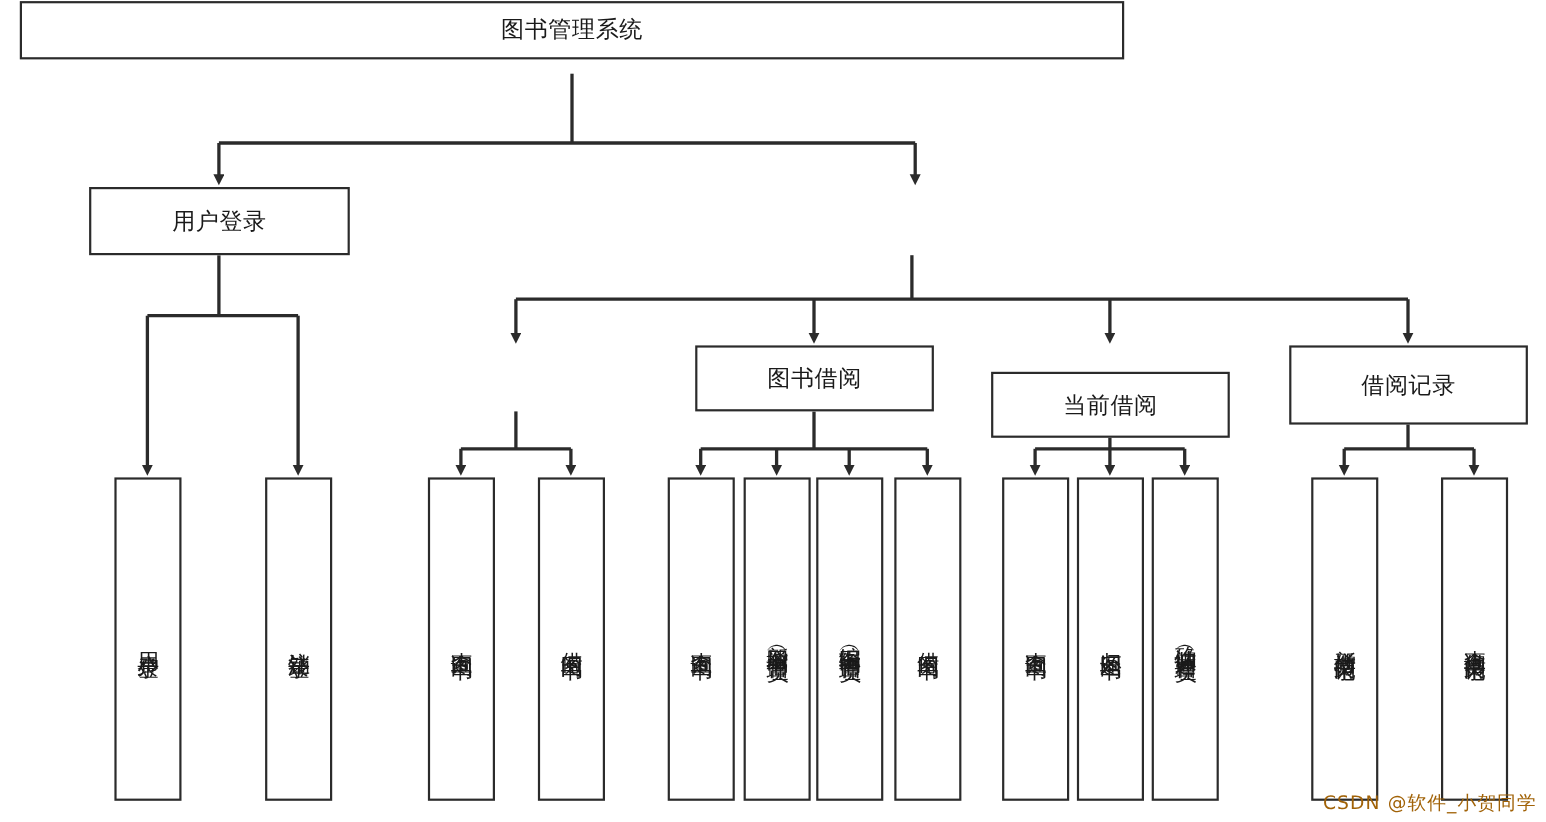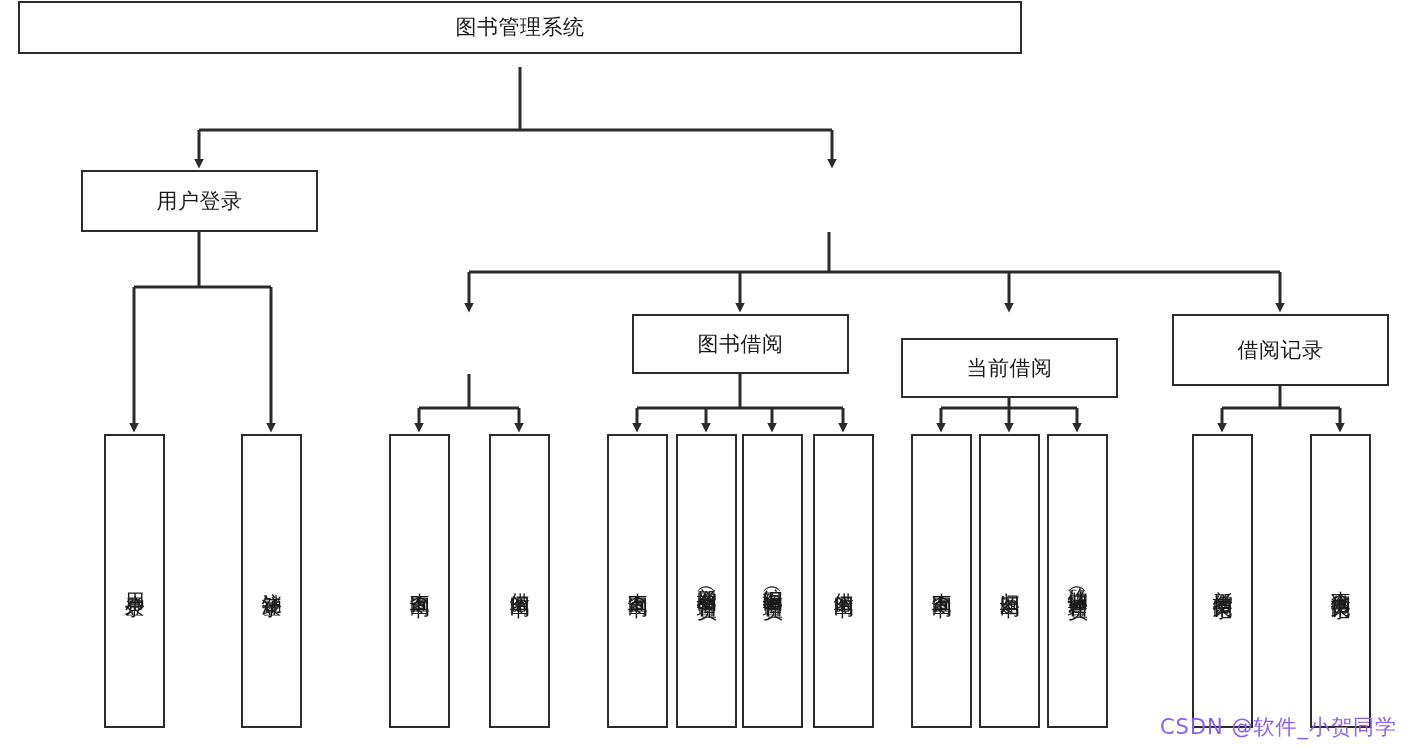--- a/index.html
+++ b/index.html
@@ -52,22 +52,22 @@
   }
   .node.vert .vtext {
     writing-mode: vertical-rl;
     text-orientation: upright;
     white-space: nowrap;
   }
   #watermark {
     position: absolute;
     right: 8px;
     bottom: 6px;
-    font-size: 21px;
-    color: #8b5cf6;
+    font-size: 17px;
+    color: #a16207;
     letter-spacing: 1px;
     white-space: nowrap;
     user-select: none;
   }
 </style>
 </head>
 <body>
 
 <div id="diagram">
 

